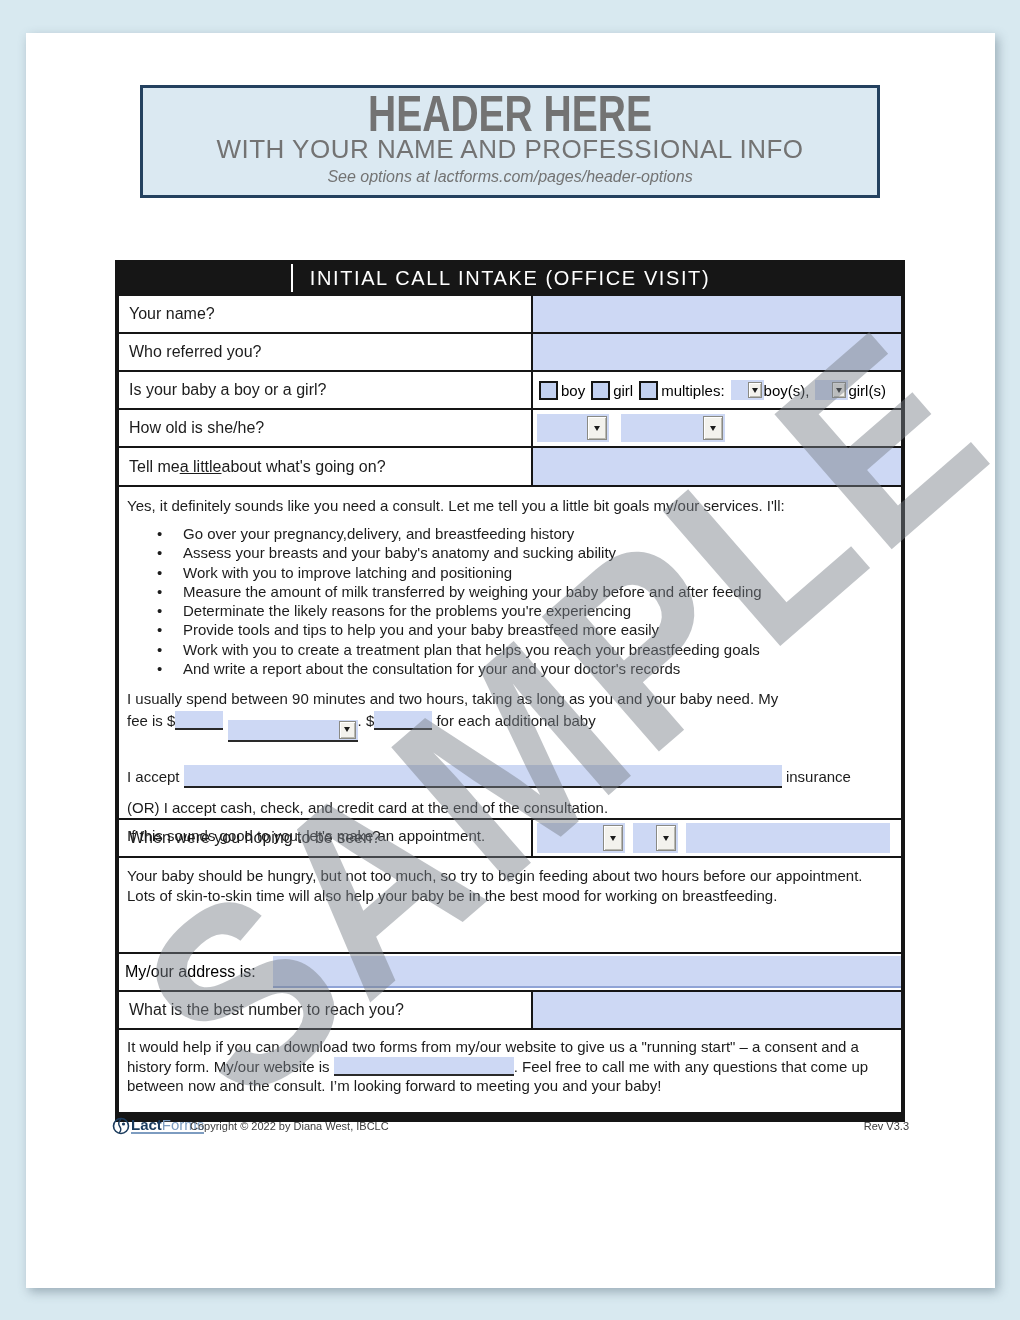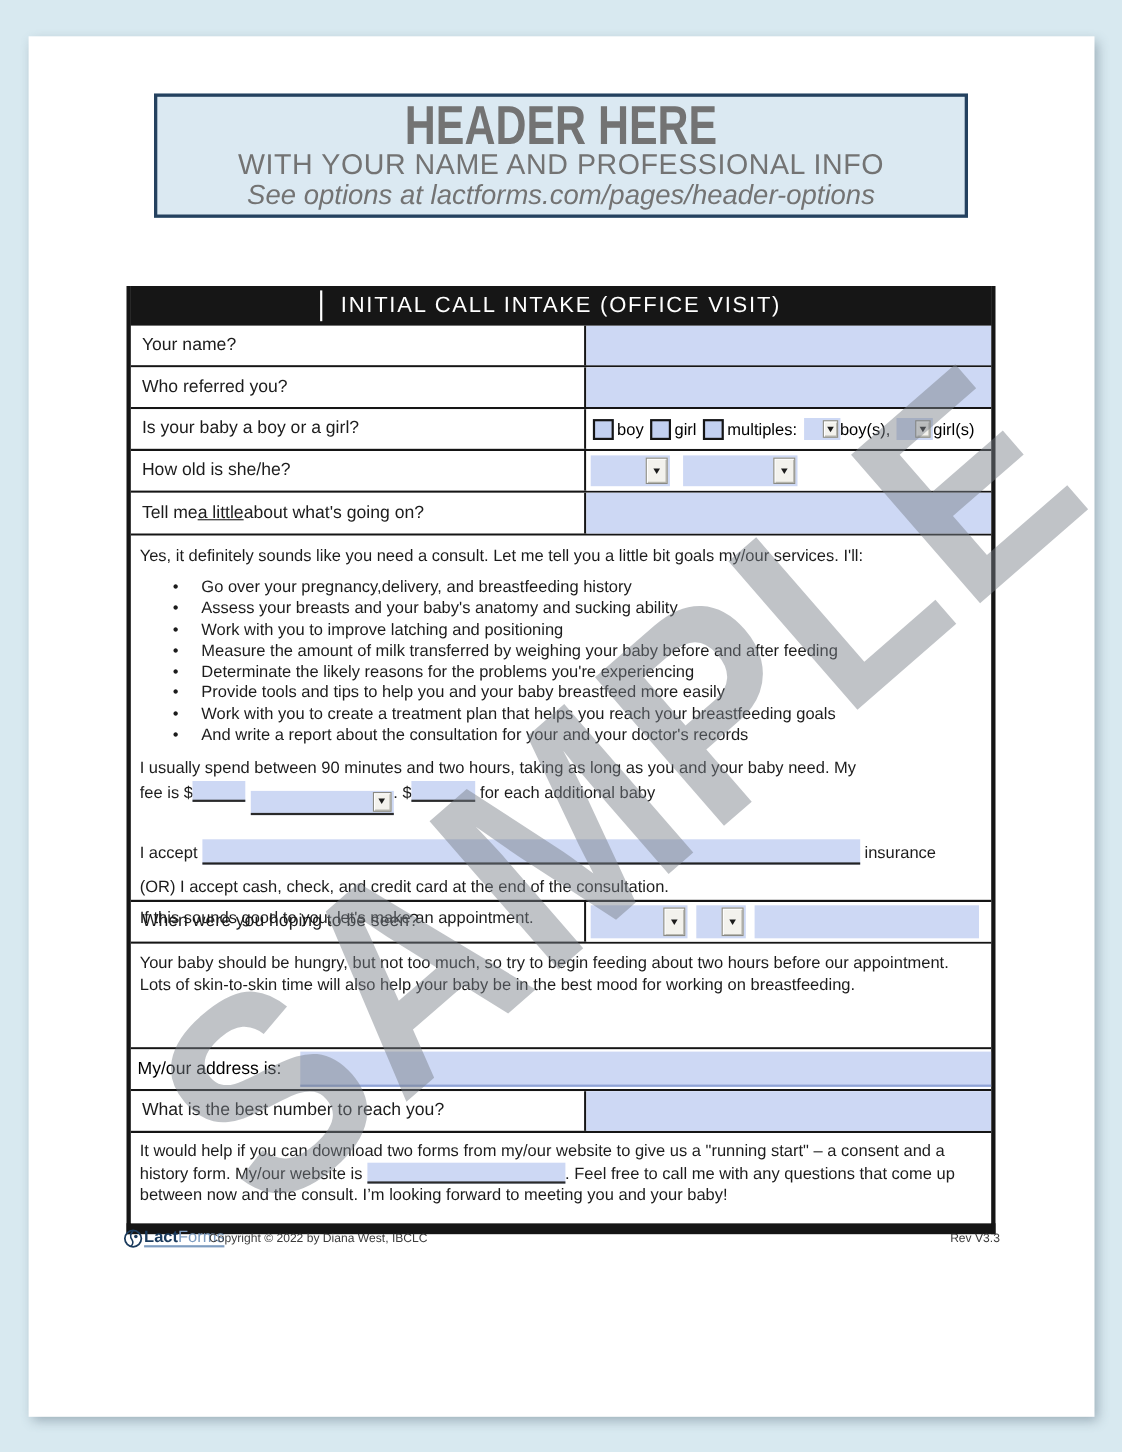--- a/index.html
+++ b/index.html
@@ -3,21 +3,21 @@
 <meta charset="utf-8">
 <style>
   html,body{margin:0;padding:0;}
   body{width:1020px;height:1320px;background:#d8e9f0;font-family:"Liberation Sans",sans-serif;position:relative;overflow:hidden;}
   .paper{position:absolute;left:26px;top:33px;width:969px;height:1255px;background:#ffffff;box-shadow:3px 4px 10px rgba(80,100,115,.45);overflow:hidden;}
 
   
   .header-box{position:absolute;left:114px;top:52px;width:740px;height:113px;background:#dbe9f2;border:3px solid #24415f;box-sizing:border-box;text-align:center;color:#737373;}
   .hb-title{display:inline-block;font-size:50px;font-weight:bold;line-height:48px;margin-top:2px;transform:scaleX(.78);transform-origin:center;letter-spacing:0px;}
   .hb-sub{font-size:26px;line-height:28px;letter-spacing:.5px;margin-top:-3px;}
-  .hb-note{font-size:25px;font-style:italic;line-height:28px;}
+  .hb-note{font-size:16px;font-style:italic;line-height:28px;}
 
   
   .form-table{position:absolute;left:89px;top:227px;width:790px;box-sizing:border-box;border-left:4px solid #151515;border-right:4px solid #151515;border-bottom:10px solid #151515;background:#fff;}
   .title-bar{position:relative;height:36px;background:#161616;display:flex;align-items:center;justify-content:center;}
   .title-bar .ttl{color:#fff;font-size:20px;font-weight:normal;letter-spacing:1.6px;}
   .cursor{position:absolute;left:172px;top:4px;width:2px;height:28px;background:#fff;}
 
   .row{display:flex;border-bottom:2px solid #151515;background:#fff;box-sizing:border-box;}
   .row .label{width:414px;box-sizing:border-box;border-right:2px solid #151515;display:flex;align-items:center;padding-left:10px;font-size:16px;color:#1c1c1c;}
   .row .value{flex:1;display:flex;align-items:center;}

